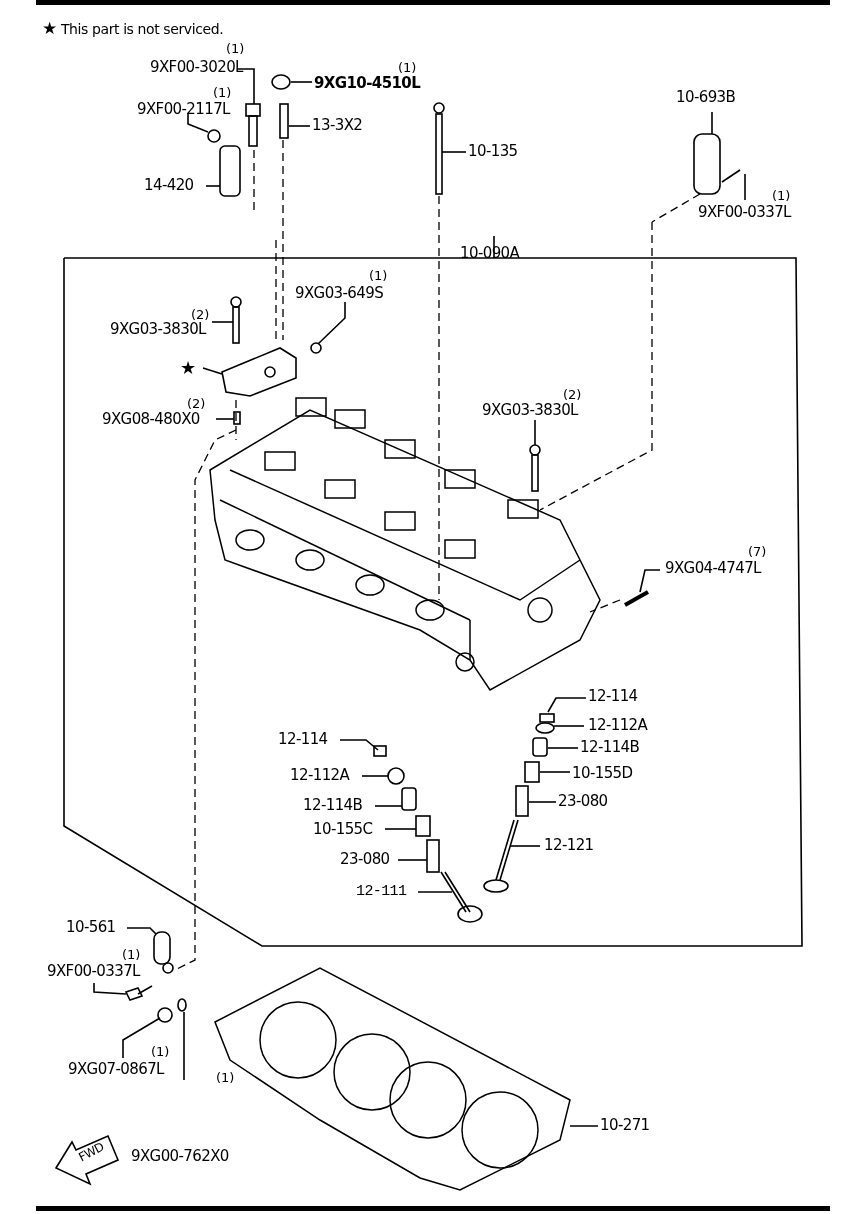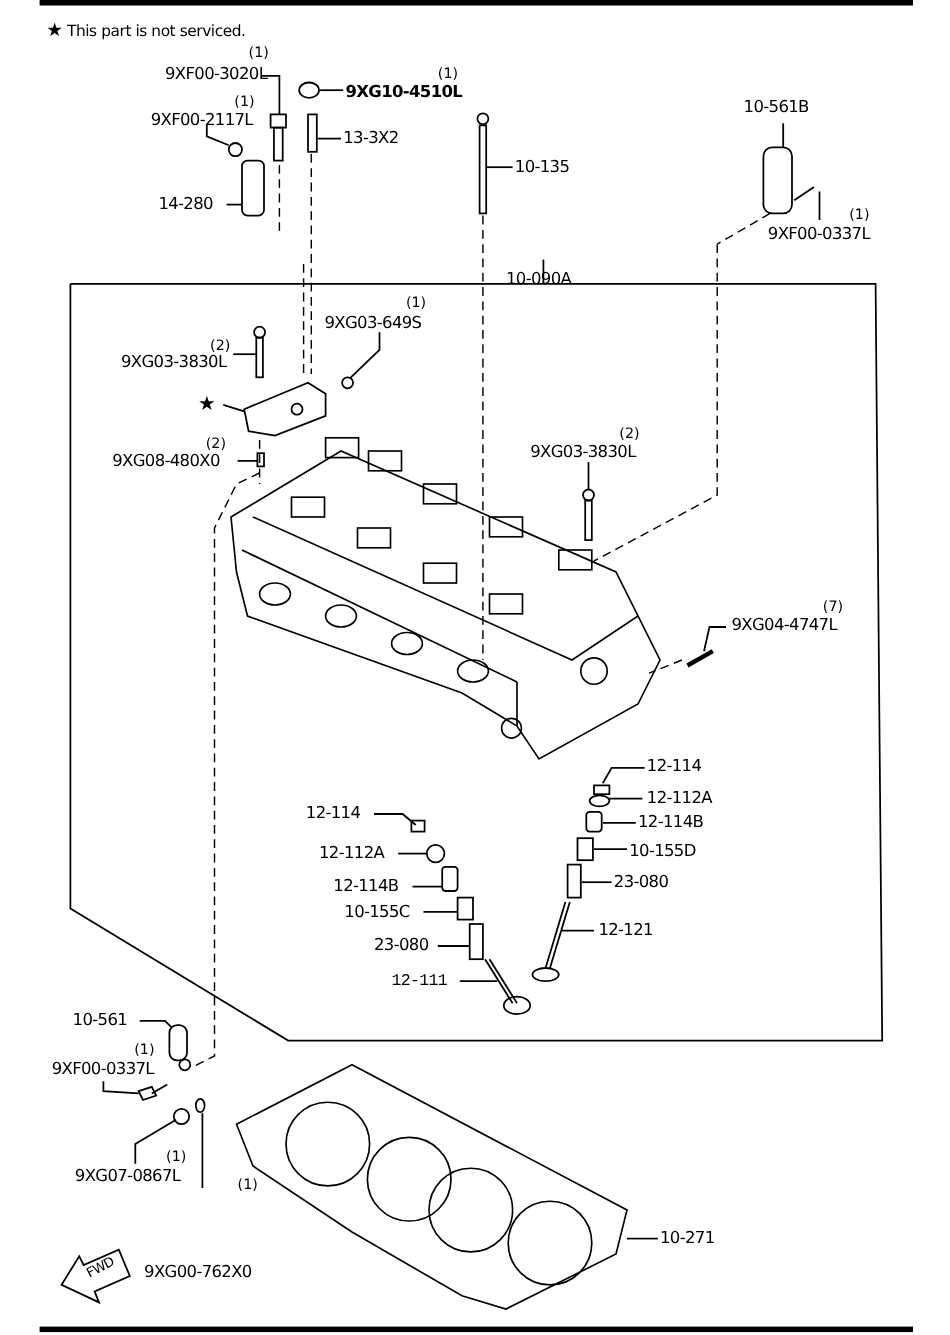--- a/index.html
+++ b/index.html
@@ -191,24 +191,24 @@
 <div class="qty" style="left:226px;top:42px;">(1)</div>
 <div class="lbl" style="left:150px;top:60px;">9XF00-3020L</div>
 
 <div class="qty" style="left:398px;top:61px;">(1)</div>
 <div class="lbl" style="left:314px;top:76px;font-weight:bold;">9XG10-4510L</div>
 
 <div class="qty" style="left:213px;top:86px;">(1)</div>
 <div class="lbl" style="left:137px;top:102px;">9XF00-2117L</div>
 
 <div class="lbl" style="left:312px;top:118px;">13-3X2</div>
-<div class="lbl" style="left:144px;top:178px;">14-280</div>
+<div class="lbl" style="left:144px;top:178px;">14-420</div>
 <div class="lbl" style="left:468px;top:144px;">10-135</div>
 
-<div class="lbl" style="left:676px;top:90px;">10-561B</div>
+<div class="lbl" style="left:676px;top:90px;">10-693B</div>
 <div class="qty" style="left:772px;top:189px;">(1)</div>
 <div class="lbl" style="left:698px;top:205px;">9XF00-0337L</div>
 
 <div class="lbl" style="left:460px;top:218px;margin-top:28px;">10-090A</div>
 
 <div class="qty" style="left:369px;top:269px;">(1)</div>
 <div class="lbl" style="left:295px;top:286px;">9XG03-649S</div>
 
 <div class="qty" style="left:191px;top:308px;">(2)</div>
 <div class="lbl" style="left:110px;top:322px;">9XG03-3830L</div>

